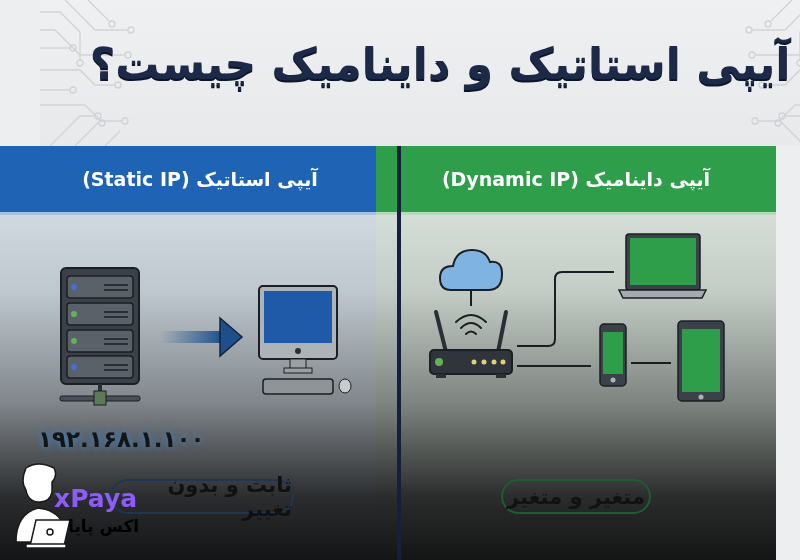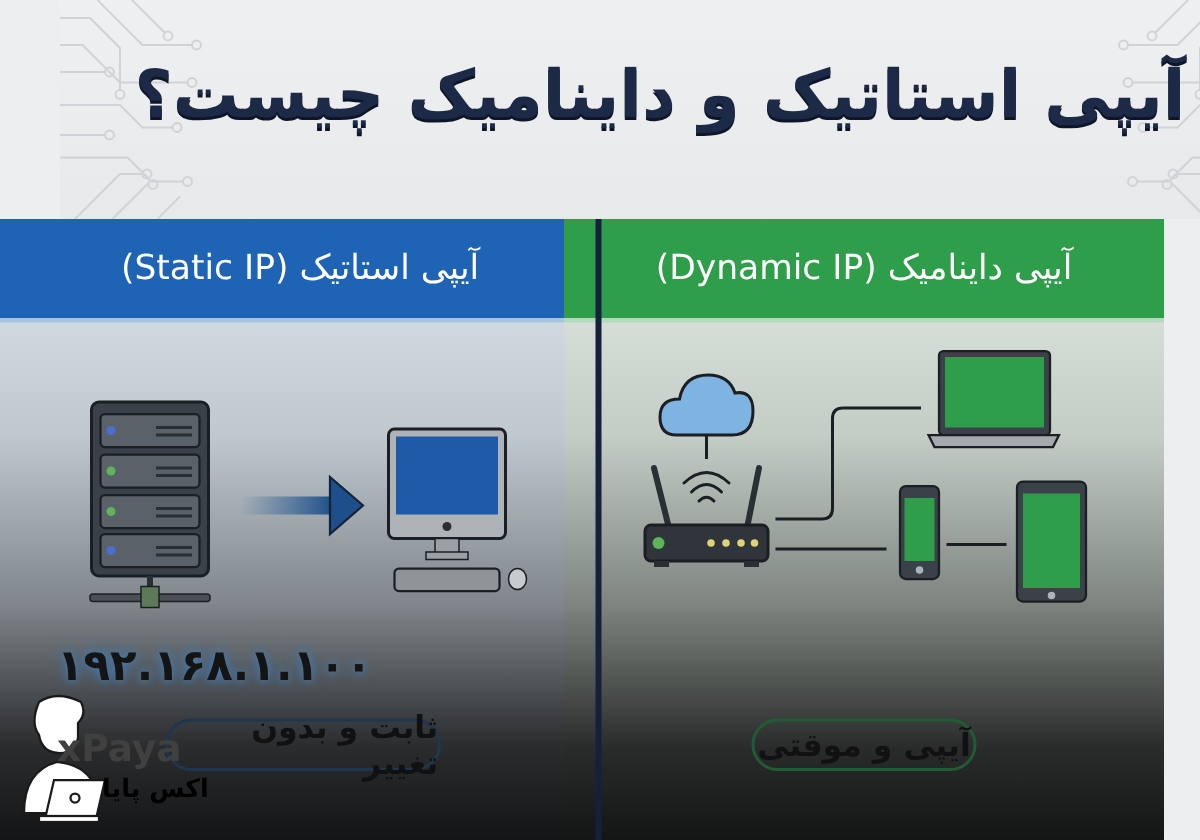--- a/index.html
+++ b/index.html
@@ -28,45 +28,45 @@
   }
   .panel {
     position: absolute; top: 146px; height: 414px; width: 400px; overflow: hidden;
   }
   .panel.left { left: 0; background: linear-gradient(#dfe8f0 0%, #bfc8cf 35%, #80868b 62%, #2a2c2e 85%, #141516 100%); }
   .panel.right { left: 376px; background: linear-gradient(#e3ede5 0%, #c4ccc6 35%, #7e8580 62%, #2a2c2b 85%, #141515 100%); }
   .divider { position: absolute; left: 397px; top: 146px; width: 4px; height: 414px; background: #15203a; }
   .hdr {
     position: absolute; left: 0; top: 0; width: 100%; height: 66px;
     display: flex; align-items: center; justify-content: center;
-    direction: rtl; color: #fff; font-weight: normal; font-size: 23px;
+    direction: rtl; color: #fff; font-weight: bold; font-size: 19px;
   }
   .panel.left .hdr { background: #1f63b5; }
   .panel.right .hdr { background: #2f9e4a; }
   .hdr-line { position: absolute; left: 0; top: 66px; width: 100%; height: 3px; }
   .panel.left .hdr-line { background: #a9c3de; }
   .panel.right .hdr-line { background: #b7d8bd; }
   .art { position: absolute; left: 0; top: 0; }
   .ip {
-    position: absolute; font-weight: bold; font-size: 29px; color: #141414;
+    position: absolute; font-weight: bold; font-size: 23px; color: #141414;
     direction: ltr; white-space: nowrap;
   }
   .ip.static { left: 38px; top: 280px; text-shadow: 0 0 6px #4a7db0, 0 0 10px #3c6e9e; }
   .ip-row { position: absolute; left: 0; right: 0; top: 280px; display: flex; justify-content: center; align-items: center; gap: 12px; }
   .ip-row .ip { position: static; }
   .arrow-green { color: #2f7d45; font-size: 24px; font-weight: bold; }
   .pill {
     position: absolute; height: 35px; border-radius: 25px;
     display: flex; align-items: center; justify-content: center;
     direction: rtl; font-weight: bold; font-size: 21px; color: #111;
   }
   .pill.static { left: 110px; top: 333px; width: 184px; border: 2px solid #1e3650; }
   .pill.dynamic { left: 125px; top: 333px; width: 150px; border: 2px solid #1f5b33; }
   .logo { position: absolute; left: 10px; top: 462px; width: 130px; height: 90px; }
-  .logo-en { position: absolute; left: 38px; top: 484px; color: #404040; font-weight: bold; font-size: 25px; }
+  .logo-en { position: absolute; left: 54px; top: 484px; color: #8b5cf6; font-weight: bold; font-size: 25px; }
   .logo-fa { position: absolute; left: 68px; top: 516px; color: #000000; font-weight: bold; font-size: 17px; direction: rtl; }
 </style>
 </head>
 <body>
 
 <div class="top">
   <svg class="circuit left" width="200" height="146" viewBox="0 0 200 146">
     <g stroke="#cfd3d7" stroke-width="1.3" fill="none">
       <path d="M0 12 H20 L40 32 V60"></path>
         <circle cx="40" cy="63" r="3"></circle>
@@ -221,21 +221,21 @@
       <rect x="227" y="186" width="20" height="42" fill="#2f9e4a"></rect>
       <circle cx="237" cy="234" r="2.5" fill="#aeb3b7"></circle>
     </g>
 
     <g>
       <rect x="302" y="175" width="46" height="80" rx="4" fill="#3a4148" stroke="#1b1f23" stroke-width="1.5"></rect>
       <rect x="306" y="183" width="38" height="63" fill="#2f9e4a"></rect>
       <circle cx="325" cy="251" r="2.5" fill="#aeb3b7"></circle>
     </g>
   </svg>
-  <div class="pill dynamic">آیپی و موقتی</div>
+  <div class="pill dynamic">متغیر و متغیر</div>
 </div>
 
 <div class="divider"></div>
 
 <svg class="logo" viewBox="0 0 130 90">
   <g fill="#ffffff" stroke="#1a1a1a" stroke-width="1.5">
     <path d="M16 6 Q28 -2 44 6 Q48 14 42 20 L42 30 Q40 40 30 40 Q18 40 16 28 Q10 20 16 6 Z"></path>
     <path d="M6 80 Q6 52 28 46 Q46 48 52 60 L52 80 Z"></path>
     <path d="M26 58 H60 L54 84 H20 Z"></path>
     <rect x="16" y="82" width="40" height="4"></rect>

